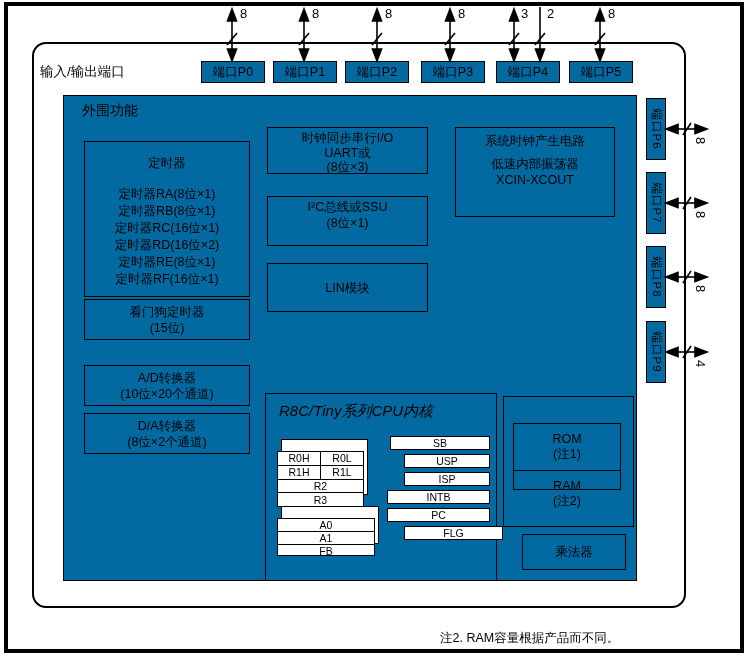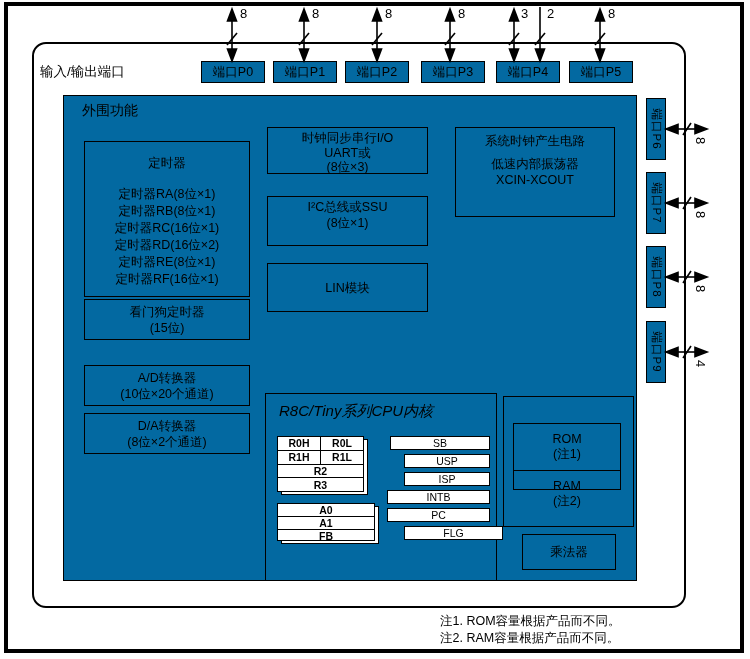--- a/index.html
+++ b/index.html
@@ -16,22 +16,22 @@
   
   .rport{left:646px;width:20px;height:62px;border-width:1.7px;}
   .rport span{position:absolute;left:50%;top:50%;transform:translate(-50%,-50%) rotate(90deg);
               white-space:nowrap;font-size:11.5px;letter-spacing:1px;}
   .busnum{position:absolute;font-size:13px;}
   .busnum.rot{transform:rotate(90deg);}
   
   .bank{position:absolute;}
   .bank .shadow{position:absolute;left:4px;top:4px;width:100%;height:100%;
                 border:1.3px solid #000;background:#fff;box-sizing:border-box;}
-  .bank .main{position:absolute;left:0;top:1px;width:100%;height:100%;border:1.3px solid #000;
-              background:#fff;box-sizing:border-box;display:flex;flex-direction:column;font-weight:bold;}
+  .bank .main{position:absolute;left:0;top:16px;width:100%;height:100%;border:1.3px solid #000;
+              background:#fff;box-sizing:border-box;display:flex;flex-direction:column;}
   .bank .row{flex:1;display:flex;border-bottom:1.3px solid #000;}
   .bank .row:last-child{border-bottom:none;}
   .bank .cell{flex:1;display:flex;align-items:center;justify-content:center;font-size:10.5px;}
   .bank .cell.div{border-right:1.3px solid #000;}
   .reg{position:absolute;border:1.3px solid #000;background:#fff;box-sizing:border-box;
        display:flex;align-items:center;justify-content:center;font-size:10.5px;}
   svg{pointer-events:none;}
   .flexctr{display:flex;align-items:center;justify-content:center;}
 </style>
 </head>
@@ -176,21 +176,21 @@
     <div class="ctr blocktext" style="height:47px;border-bottom:1.3px solid #000;padding-top:8px;box-sizing:border-box;line-height:15px;">
       <div>ROM</div>
       <div>(注1)</div>
     </div>
     <div class="ctr blocktext" style="padding-top:8px;line-height:15px;">
       <div>RAM</div>
       <div>(注2)</div>
     </div>
   </div>
 
-  <div class="box blocktext flexctr" style="left:522px;top:534px;width:94px;height:36px;">
+  <div class="box blocktext flexctr" style="left:522px;top:534px;width:104px;height:36px;">
     <span>乘法器</span>
   </div>
 
   <div class="box rport" style="top:98px;">
       <span>端口P6</span>
     </div>
   <div class="box rport" style="top:172px;">
       <span>端口P7</span>
     </div>
   <div class="box rport" style="top:246px;">
@@ -198,21 +198,20 @@
     </div>
   <div class="box rport" style="top:321px;">
       <span>端口P9</span>
     </div>
 
   <span class="busnum rot" style="left:697px;top:133px;">8</span>
   <span class="busnum rot" style="left:697px;top:207px;">8</span>
   <span class="busnum rot" style="left:697px;top:281px;">8</span>
   <span class="busnum rot" style="left:697px;top:356px;">4</span>
 
-  <div class="lbl" style="left:440px;top:613px;font-size:12.5px;">注1. ROM容量根据产品而不同。</div>
   <div class="lbl" style="left:440px;top:630px;font-size:12.5px;">注2. RAM容量根据产品而不同。</div>
 
   <svg class="abs" style="left:0;top:0;" width="750" height="659" viewBox="0 0 750 659" fill="#000" stroke="#000" stroke-width="1.6">
 
     <g>
         <line x1="232" y1="18" x2="232" y2="50"></line>
         <polygon points="232,9 227.5,21 236.5,21"></polygon>
         <polygon points="232,61 227.5,49 236.5,49"></polygon>
         <line x1="227" y1="45" x2="237" y2="33"></line>
       </g>

